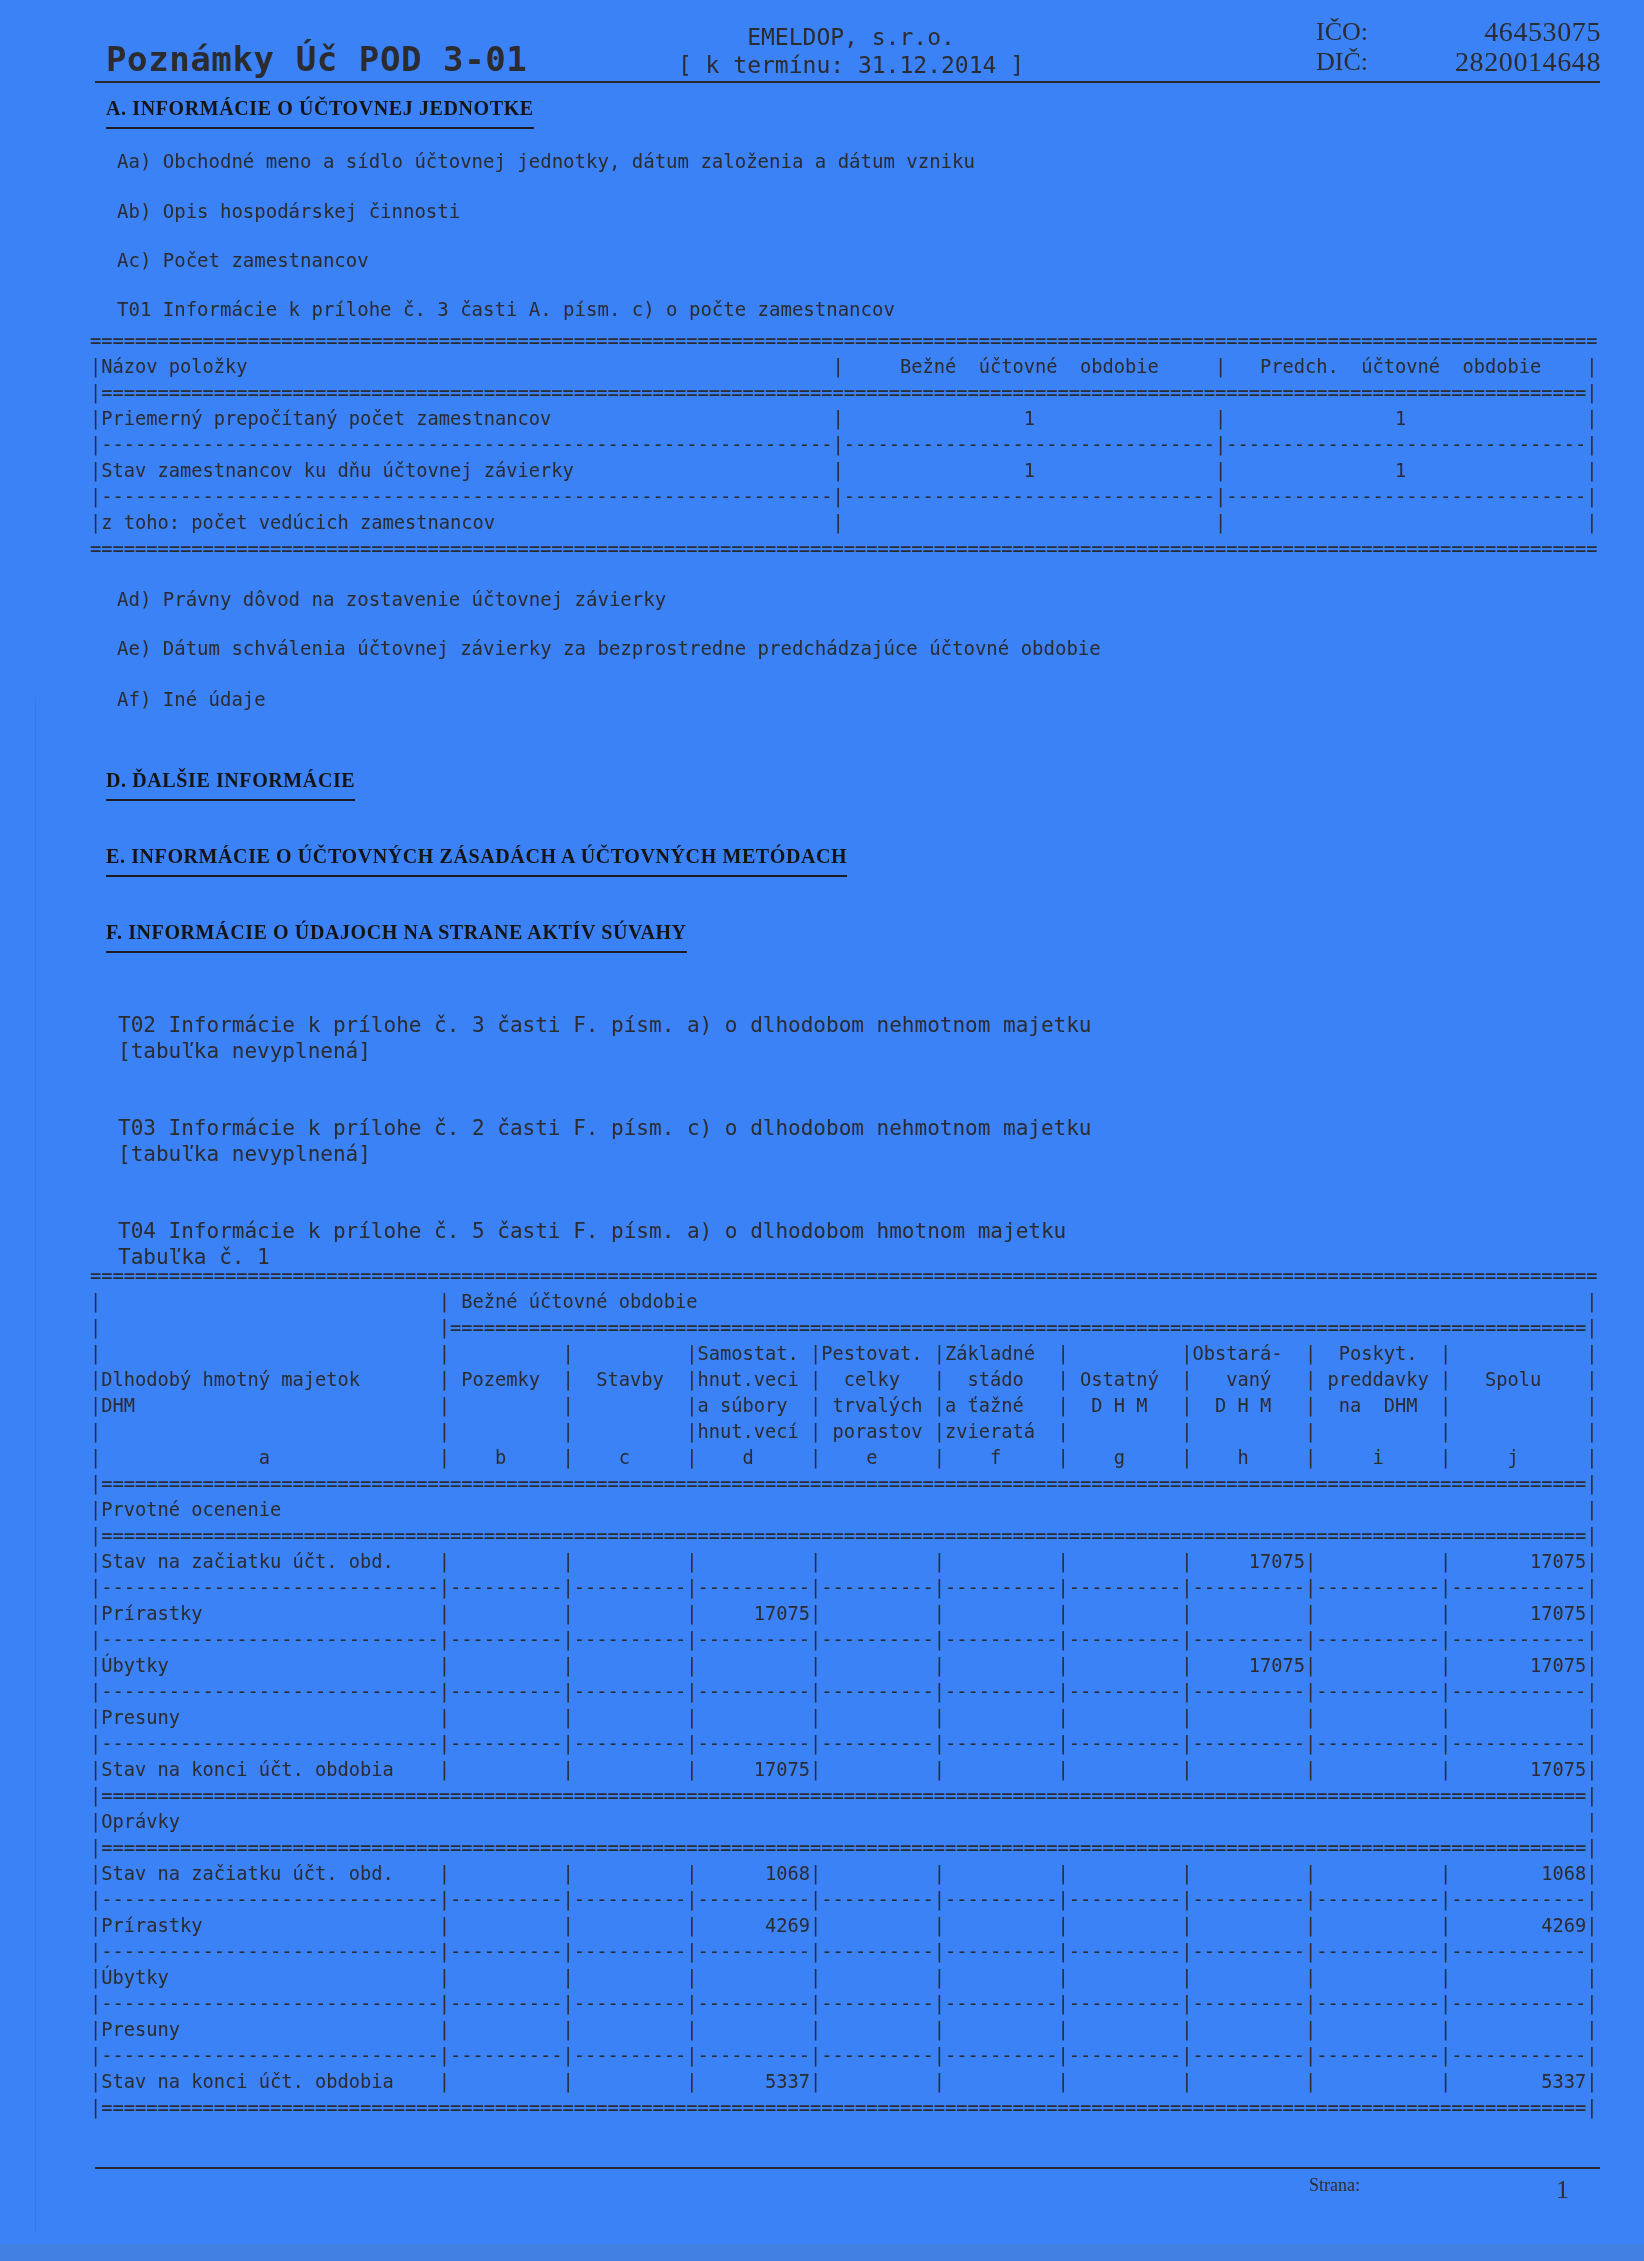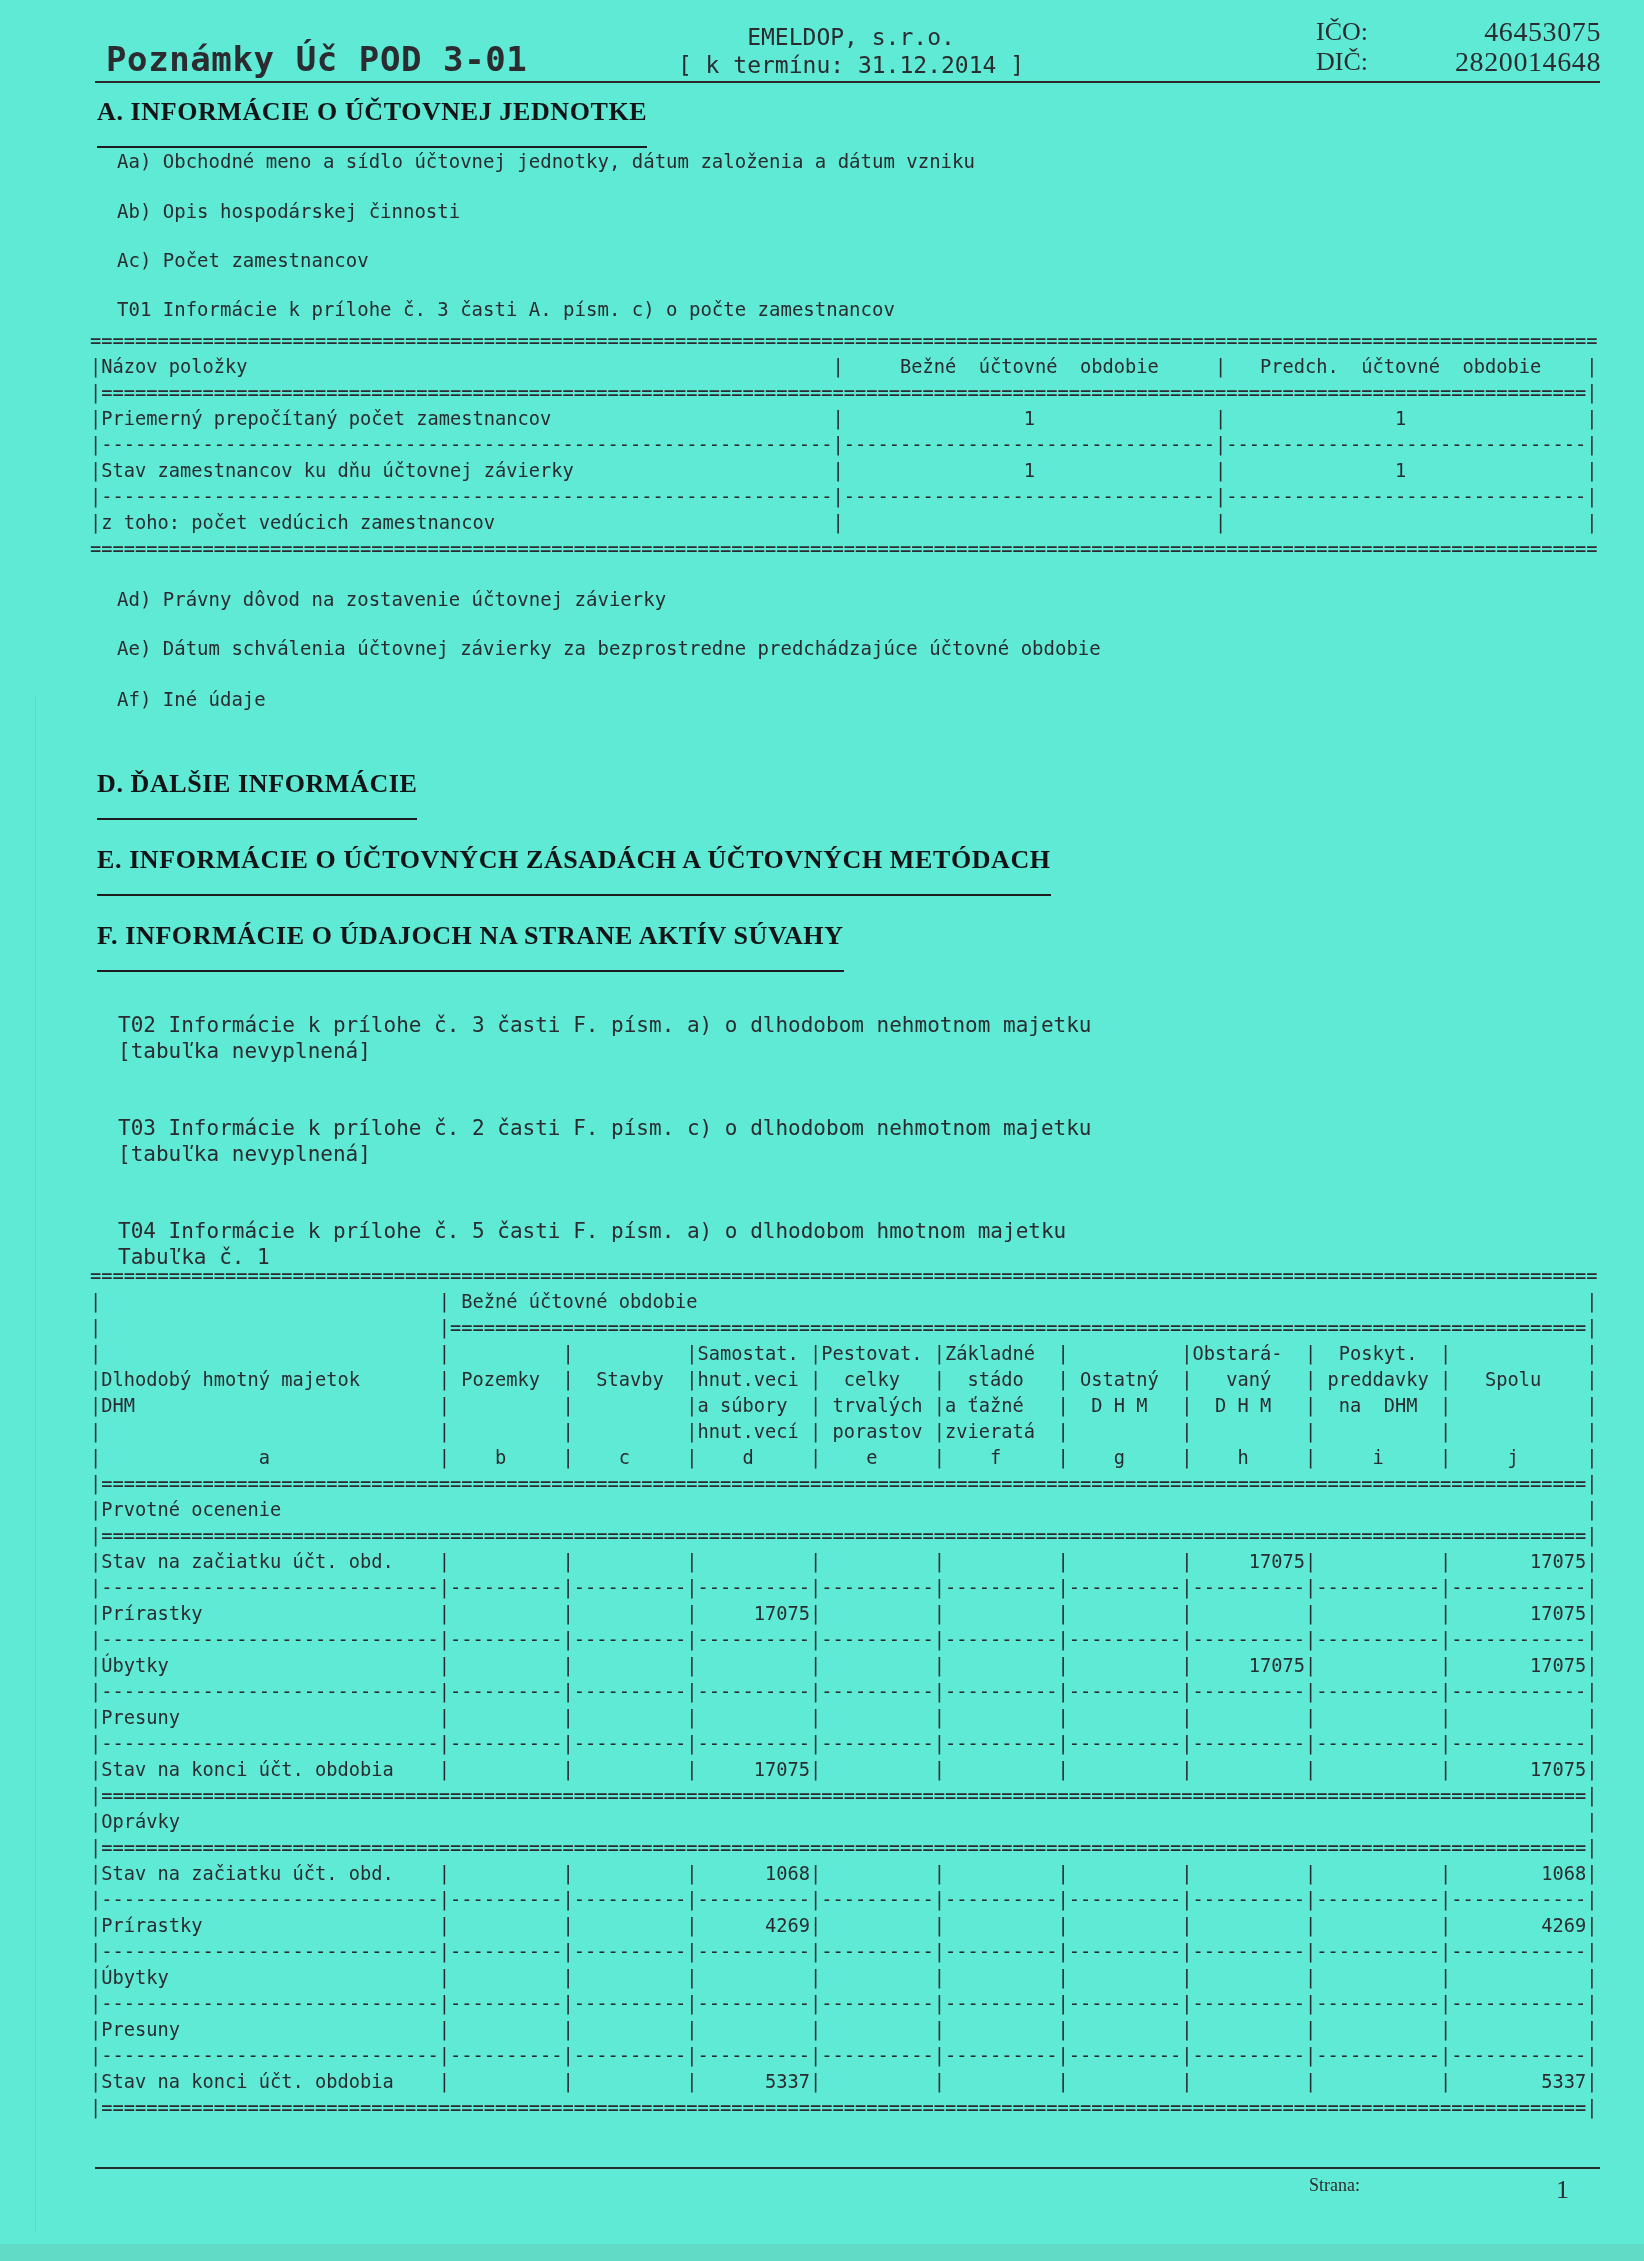--- a/index.html
+++ b/index.html
@@ -1,29 +1,29 @@
 <!DOCTYPE html>
 <html style="font-size:10.3px"><head>
 <meta charset="utf-8">
 <style>
   html,body{margin:0;padding:0;background:#777;}
-  .page{position:relative;width:1645px;height:2261px;background:#5eead4;overflow:hidden;
+  .page{position:relative;width:1645px;height:2261px;background:#3b82f6;overflow:hidden;
         color:#2b2b30;}
   .mono{font-family:"DejaVu Sans Mono",monospace;}
   .serif{font-family:"Liberation Serif",serif;}
   .form-title{position:absolute;left:106px;top:39px;font-size:34px;font-weight:bold;letter-spacing:0.6px;}
   .head-center{position:absolute;left:580px;top:23px;width:542px;text-align:center;
                font-size:23px;line-height:28px;}
   .head-right{position:absolute;left:1316px;top:17px;width:285px;}
   .head-right .row{display:flex;justify-content:space-between;align-items:center;line-height:30px;}
   .head-right .lbl{font-size:26px;}
   .head-right .val{font-size:28px;letter-spacing:0.6px;}
   .rule{position:absolute;left:95px;width:1505px;height:1.9px;background:#2a2a2c;}
-  .sec-head{position:absolute;left:97px;font-size:26px;font-weight:bold;letter-spacing:0.6px;
-            color:#141416;border-bottom:2.6px solid #1c1c1e;padding-bottom:19px;display:inline-block;}
+  .sec-head{position:absolute;left:106px;font-size:20px;font-weight:bold;letter-spacing:0.6px;
+            color:#141416;border-bottom:2.6px solid #1c1c1e;padding-bottom:7px;display:inline-block;}
   .para{position:absolute;left:117px;font-size:19px;white-space:pre;}
   .block{position:absolute;left:110px;font-size:21px;line-height:26px;white-space:pre;margin:8px;}
   .ascii{position:absolute;left:90px;font-size:18.7px;line-height:26px;white-space:pre;margin:0;
          font-variant-ligatures:none;}
   .footer-lbl{position:absolute;left:1309px;top:2175px;font-size:18px;color:#2e2e30;}
   .footer-num{position:absolute;left:1556px;top:2175px;font-size:26px;color:#2e2e30;}
   .scan-edge{position:absolute;left:35px;top:697px;width:1.3px;height:1535px;background:rgba(0,0,0,0.06);}
   .scan-bottom{position:absolute;left:0;bottom:0;width:100%;height:17px;background:rgba(120,120,112,0.14);}
 </style>
 </head>

